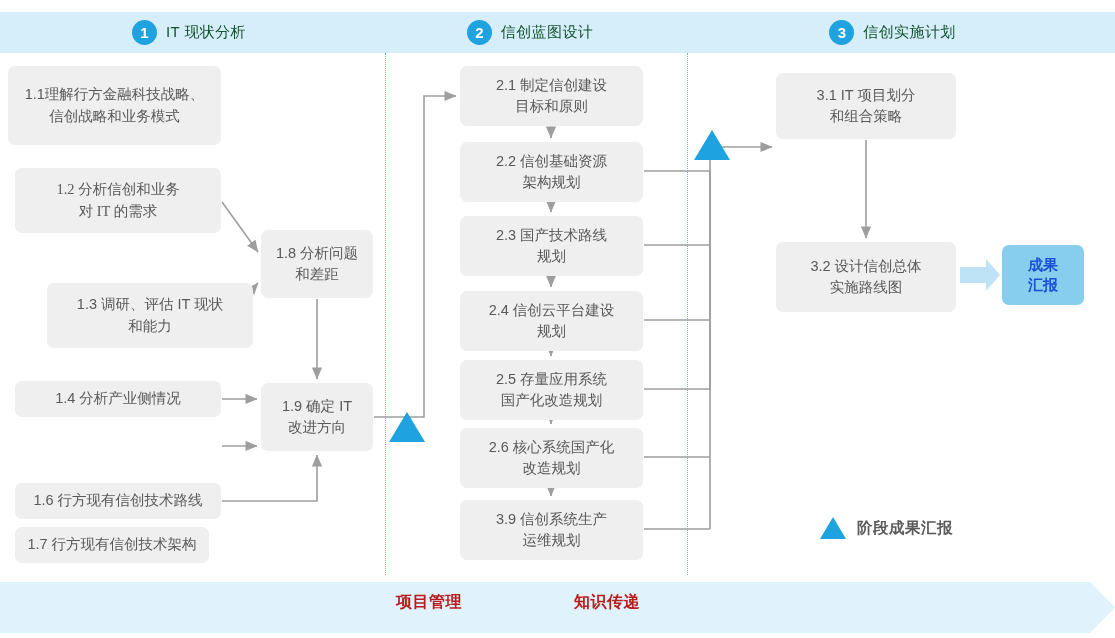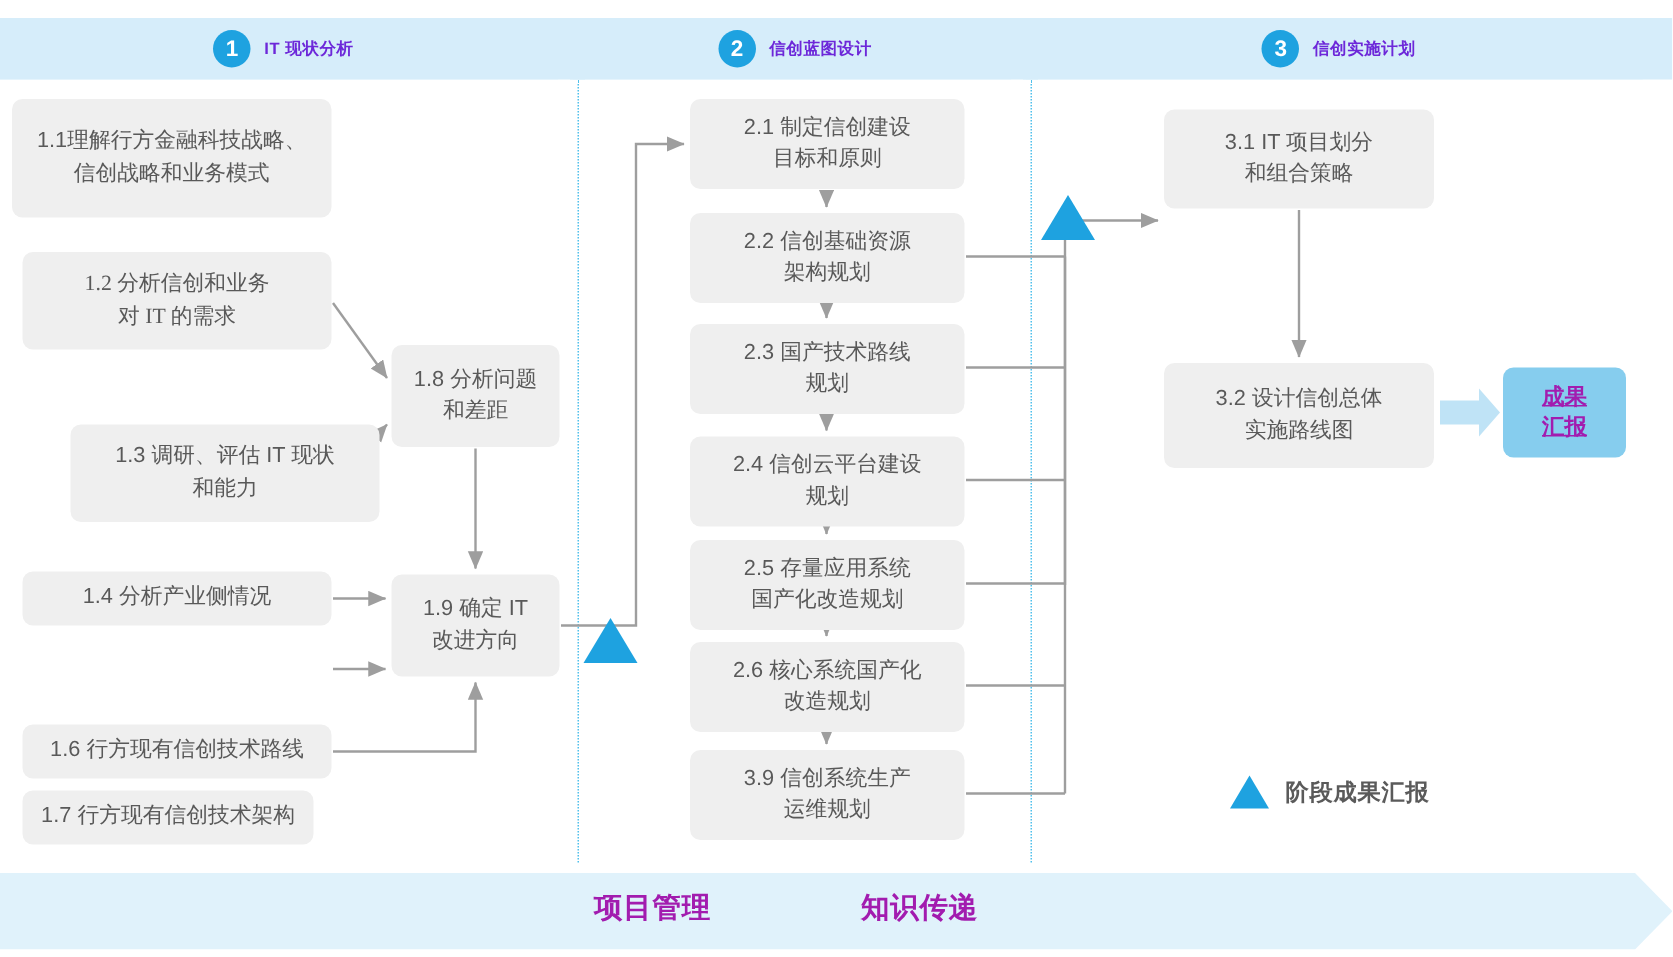--- a/index.html
+++ b/index.html
@@ -28,21 +28,21 @@
     transform:translateX(-6px);
   }
   .phase-num{
     width:25px;height:25px;border-radius:50%;
     background:#1ea2e0;color:#ffffff;
     font-size:15px;font-weight:bold;
     display:flex;align-items:center;justify-content:center;
     line-height:1;
   }
   .phase-label{
-    color:#6d28d9;font-size:11px;font-weight:bold;letter-spacing:.4px;
+    color:#14532d;font-size:15px;font-weight:normal;letter-spacing:.4px;
     white-space:nowrap;
   }
   
   .divider{
     position:absolute;width:0;top:53px;height:522px;
     border-left:1.6px dotted #4fc0ec;
   }
   
   .box{
     position:absolute;
@@ -55,24 +55,24 @@
     text-align:center;
     padding:0 7px;
     box-sizing:border-box;
     white-space:pre-line;
   }
   
   .badge{
     position:absolute;
     background:#86cdee;
     border-radius:7px;
-    color:#a21caf;
+    color:#1d4ed8;
     font-size:15px;font-weight:bold;line-height:1.35;
     display:flex;align-items:center;justify-content:center;
-    text-align:center;white-space:pre-line;text-decoration:underline;
+    text-align:center;white-space:pre-line;
   }
   
   #wires{position:absolute;left:0;top:0;width:1115px;height:638px;pointer-events:none;}
   
   .tri{
     position:absolute;width:0;height:0;
     border-left:18px solid transparent;
     border-right:18px solid transparent;
     border-bottom:30px solid #1ea2e0;
   }
@@ -85,21 +85,21 @@
     width:0;height:0;
     border-left:13px solid transparent;
     border-right:13px solid transparent;
     border-bottom:22px solid #1ea2e0;
   }
   .legend-text{color:#5a5a5a;font-size:15.5px;font-weight:bold;letter-spacing:.5px;}
   
   #bottom-band{position:absolute;left:0;top:582px;width:1115px;height:51px;}
   .bottom-label{
     position:absolute;top:592px;
-    color:#a21caf;font-size:19px;font-weight:bold;letter-spacing:.5px;
+    color:#b91c1c;font-size:16px;font-weight:bold;letter-spacing:.5px;
   }
 </style>
 </head>
 <body>
 
 <div id="canvas">
 
   <div id="phase-band">
     <svg width="1115" height="41" style="position:absolute;left:0;top:0;">
       <polygon points="0,0 372,0 392,20.5 372,41 0,41" fill="#d6edfa"></polygon>

